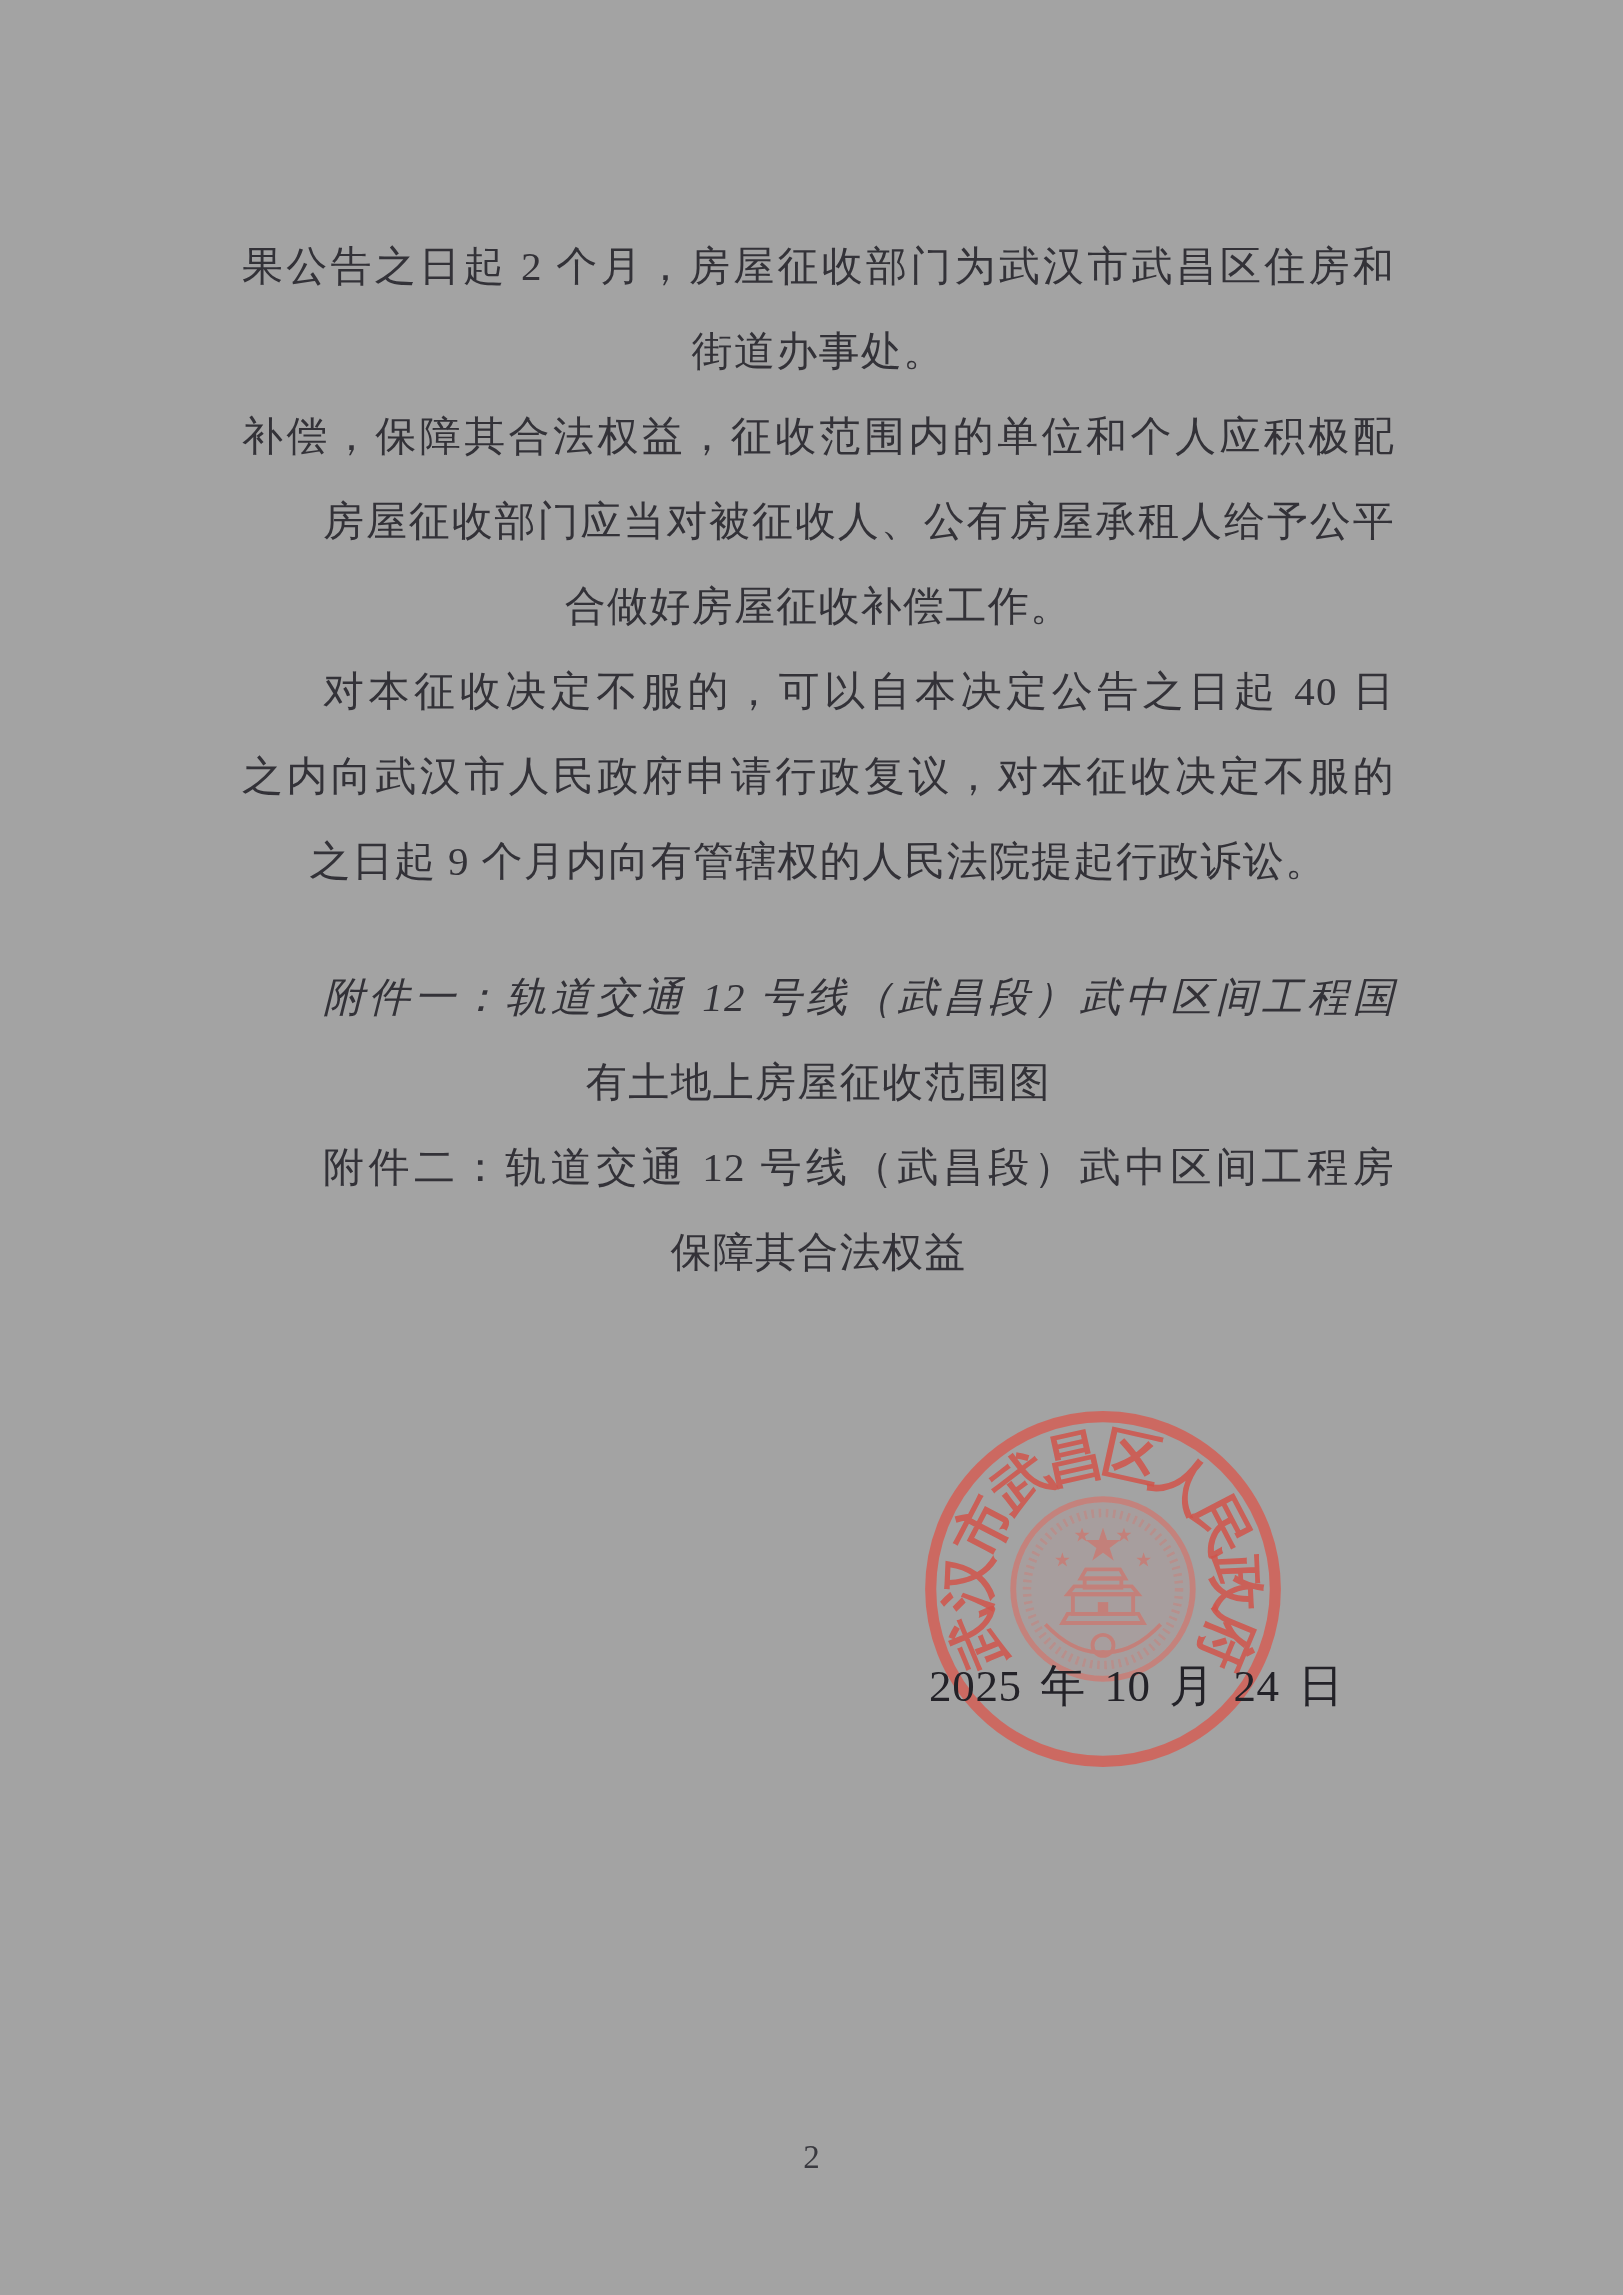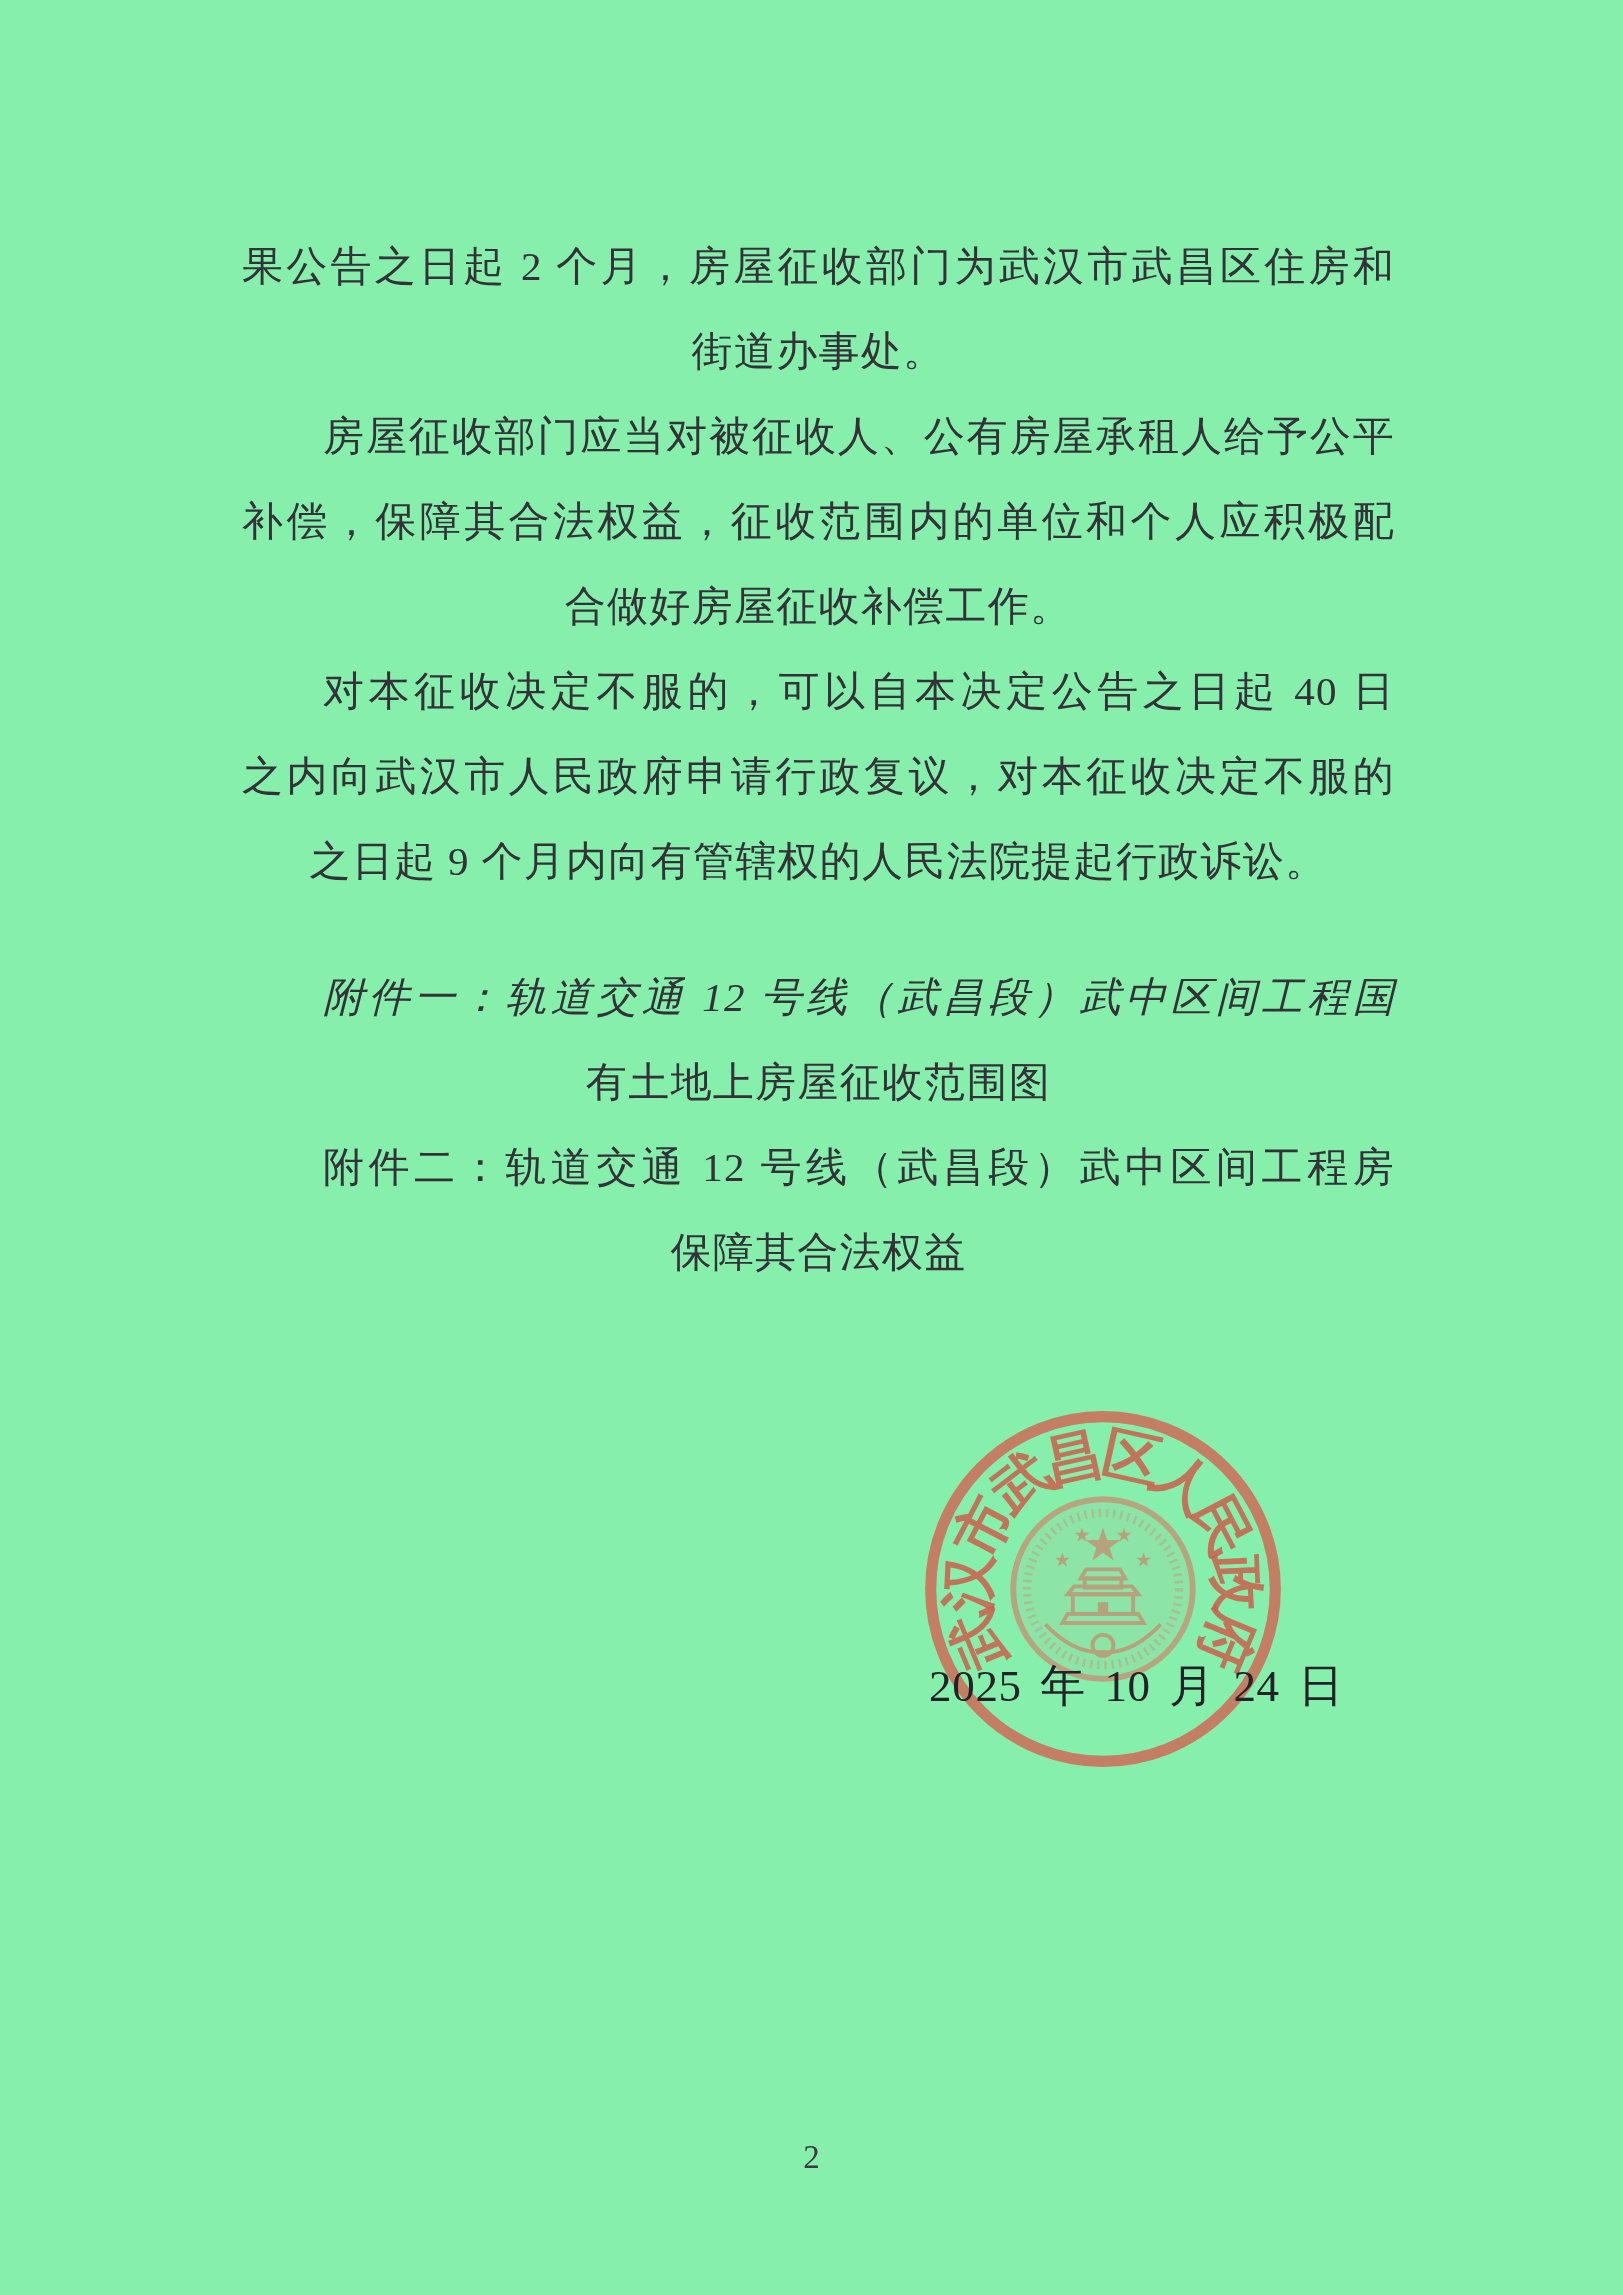--- a/index.html
+++ b/index.html
@@ -1,19 +1,19 @@
 <!DOCTYPE html>
 <html style="font-size:10.5px"><head>
 <meta charset="utf-8">
 <style>
   html,body{margin:0;padding:0;background:#e8e8e8;}
   .page{
     position:relative;
     width:1623px;height:2295px;
-    background:#86efac;
+    background:#a3a3a3;
     overflow:hidden;
     font-family:"Liberation Serif","DejaVu Serif",serif;
   }
   
   .body-text{
     position:absolute;
     left:242px;top:224px;width:1153px;
     color:#333238;
     font-size:41px;
     letter-spacing:1.3px;
@@ -81,22 +81,22 @@
   }
 </style>
 </head>
 <body>
 
 <div class="page">
 
   <div class="body-text">
       <div class="line fill">果公告之日起 2 个月，房屋征收部门为武汉市武昌区住房和</div>
       <div class="line">街道办事处。</div>
+      <div class="line fill">补偿，保障其合法权益，征收范围内的单位和个人应积极配</div>
       <div class="line indent fill">房屋征收部门应当对被征收人、公有房屋承租人给予公平</div>
-      <div class="line fill">补偿，保障其合法权益，征收范围内的单位和个人应积极配</div>
       <div class="line">合做好房屋征收补偿工作。</div>
       <div class="line indent fill">对本征收决定不服的，可以自本决定公告之日起 40 日</div>
       <div class="line fill">之内向武汉市人民政府申请行政复议，对本征收决定不服的</div>
       <div class="line">之日起 9 个月内向有管辖权的人民法院提起行政诉讼。</div>
       <div class="line indent fill gap">附件一：轨道交通 12 号线（武昌段）武中区间工程国</div>
       <div class="line">有土地上房屋征收范围图</div>
       <div class="line indent fill">附件二：轨道交通 12 号线（武昌段）武中区间工程房</div>
       <div class="line">保障其合法权益</div>
     </div>
 

